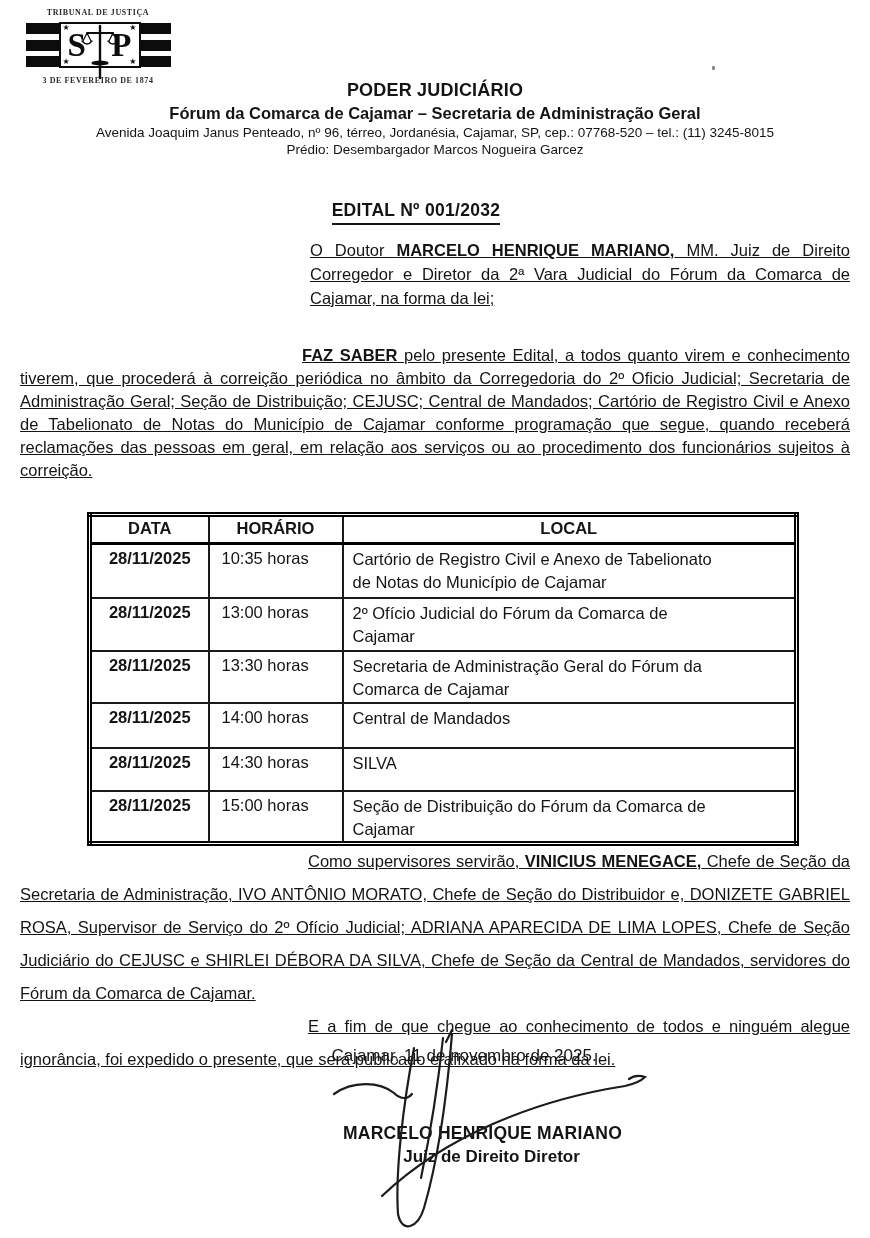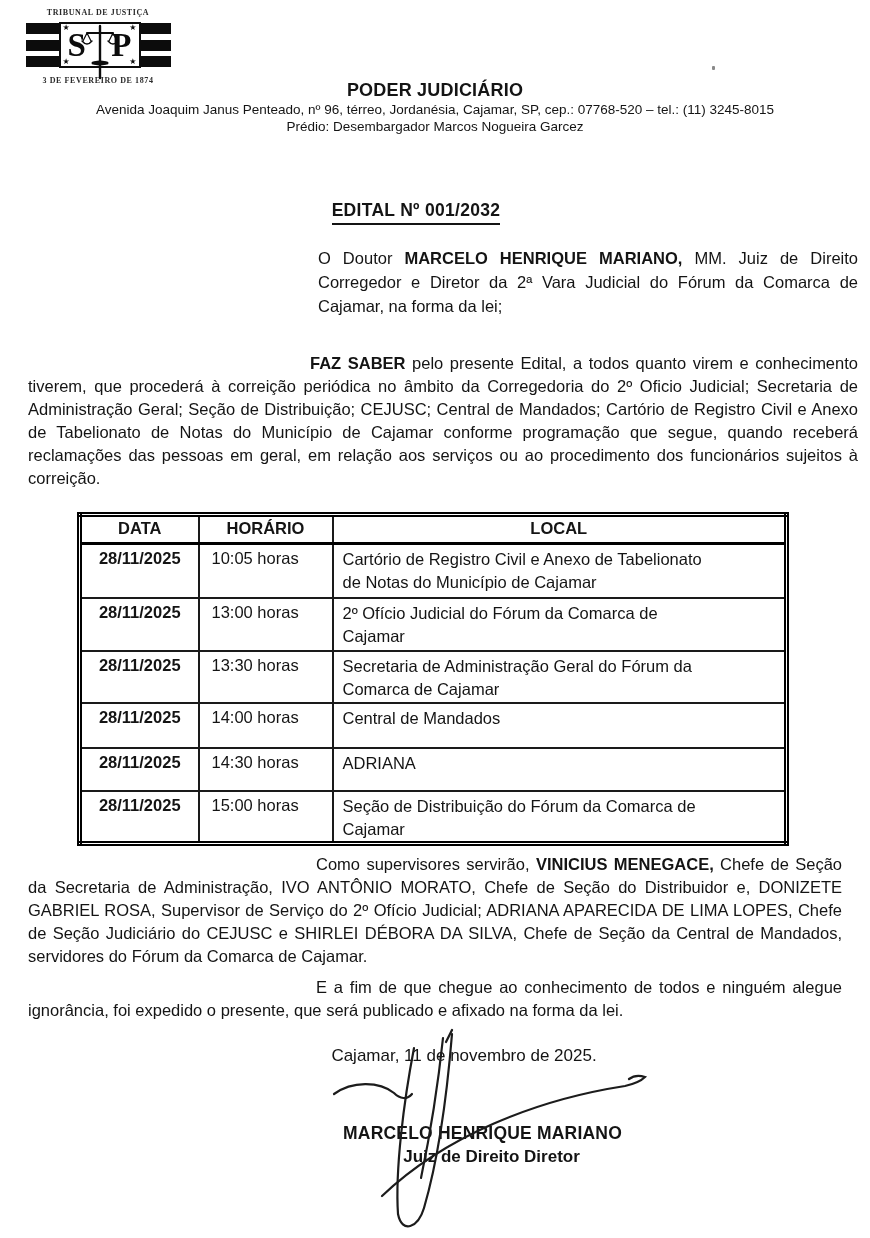--- a/index.html
+++ b/index.html
@@ -54,34 +54,34 @@
   .scan-dot { position: absolute; top: 66px; left: 712px; width: 3px; height: 4px; background: #8a8a8a; border-radius: 1px; }
 
   
   .title-wrap { position: absolute; top: 200px; left: 0; width: 870px; text-align: center; transform: translateX(-19px); }
   .title-text {
     display: inline-block; font-size: 17.5px; font-weight: bold; letter-spacing: 0.3px;
     border-bottom: 2.5px solid #141414; padding-bottom: 2px;
   }
 
   
-  p { margin: 8px; }
+  p { margin: 0; text-decoration: underline; }
   .p1 {
     position: absolute; top: 238px; left: 310px; width: 540px;
     font-size: 16.5px; line-height: 24px; text-align: justify;
   }
   .p2 {
     position: absolute; top: 344px; left: 20px; width: 830px;
     font-size: 16.5px; line-height: 23px; text-align: justify; text-indent: 282px;
   }
   .p34 { position: absolute; top: 845px; left: 20px; width: 830px; }
-  .p3, .p4 { font-size: 16.5px; line-height: 23px; text-align: justify; text-indent: 288px; }
-
-  
-  .sched-wrap { position: absolute; top: 512px; left: 77px; border-radius: 25px; }
+  .p3, .p4 { font-size: 16.5px; line-height: 33px; text-align: justify; text-indent: 288px; }
+
+  
+  .sched-wrap { position: absolute; top: 512px; left: 87px; border-radius: 25px; }
   table.sched {
     width: 707px; border-collapse: collapse; table-layout: fixed;
     border: 5px double #000;
   }
   table.sched col.c1 { width: 119px; }
   table.sched col.c2 { width: 134px; }
   table.sched col.c3 { width: 454px; }
   table.sched th, table.sched td {
     border: 2px solid #1a1a1a; vertical-align: top; box-sizing: border-box;
   }
@@ -146,20 +146,21 @@
           <i></i>
         </div>
     </div>
     <div class="logo-cap bottom">3 DE FEVEREIRO DE 1874</div>
   </div>
 
   <span class="scan-dot"></span>
 
   <div class="hdr">
     <div class="hdr-l1">PODER JUDICIÁRIO</div>
+    <div class="hdr-l3">Fórum da Comarca de Cajamar – Secretaria de Administração Geral</div>
     <div class="hdr-l4">Avenida Joaquim Janus Penteado, nº 96, térreo, Jordanésia, Cajamar, SP, cep.: 07768-520 – tel.: (11) 3245-8015</div>
     <div class="hdr-l4">Prédio: Desembargador Marcos Nogueira Garcez</div>
   </div>
 
   <div class="title-wrap">
     <span class="title-text">EDITAL Nº 001/2032</span>
   </div>
 
   <p class="p1"><span>O Doutor </span><b>MARCELO HENRIQUE MARIANO,</b><span> MM. Juiz de Direito Corregedor e Diretor da 2ª Vara Judicial do Fórum da Comarca de Cajamar, na forma da lei;</span></p>
 
@@ -175,21 +176,21 @@
       <thead>
         <tr>
           <th>DATA</th>
           <th>HORÁRIO</th>
           <th>LOCAL</th>
         </tr>
       </thead>
       <tbody>
         <tr class="h54">
           <td class="cd">28/11/2025</td>
-          <td class="ch">10:05 horas</td>
+          <td class="ch">10:35 horas</td>
           <td class="cl">Cartório de Registro Civil e Anexo de Tabelionato
 de Notas do Município de Cajamar</td>
         </tr>
         <tr class="h53">
           <td class="cd">28/11/2025</td>
           <td class="ch">13:00 horas</td>
           <td class="cl">2º Ofício Judicial do Fórum da Comarca de
 Cajamar</td>
         </tr>
         <tr class="h52">
@@ -199,21 +200,21 @@
 Comarca de Cajamar</td>
         </tr>
         <tr class="h45">
           <td class="cd">28/11/2025</td>
           <td class="ch">14:00 horas</td>
           <td class="cl">Central de Mandados</td>
         </tr>
         <tr class="h43">
           <td class="cd">28/11/2025</td>
           <td class="ch">14:30 horas</td>
-          <td class="cl">ADRIANA</td>
+          <td class="cl">SILVA</td>
         </tr>
         <tr class="h47">
           <td class="cd">28/11/2025</td>
           <td class="ch">15:00 horas</td>
           <td class="cl">Seção de Distribuição do Fórum da Comarca de
 Cajamar</td>
         </tr>
       </tbody>
     </table>
   </div>

